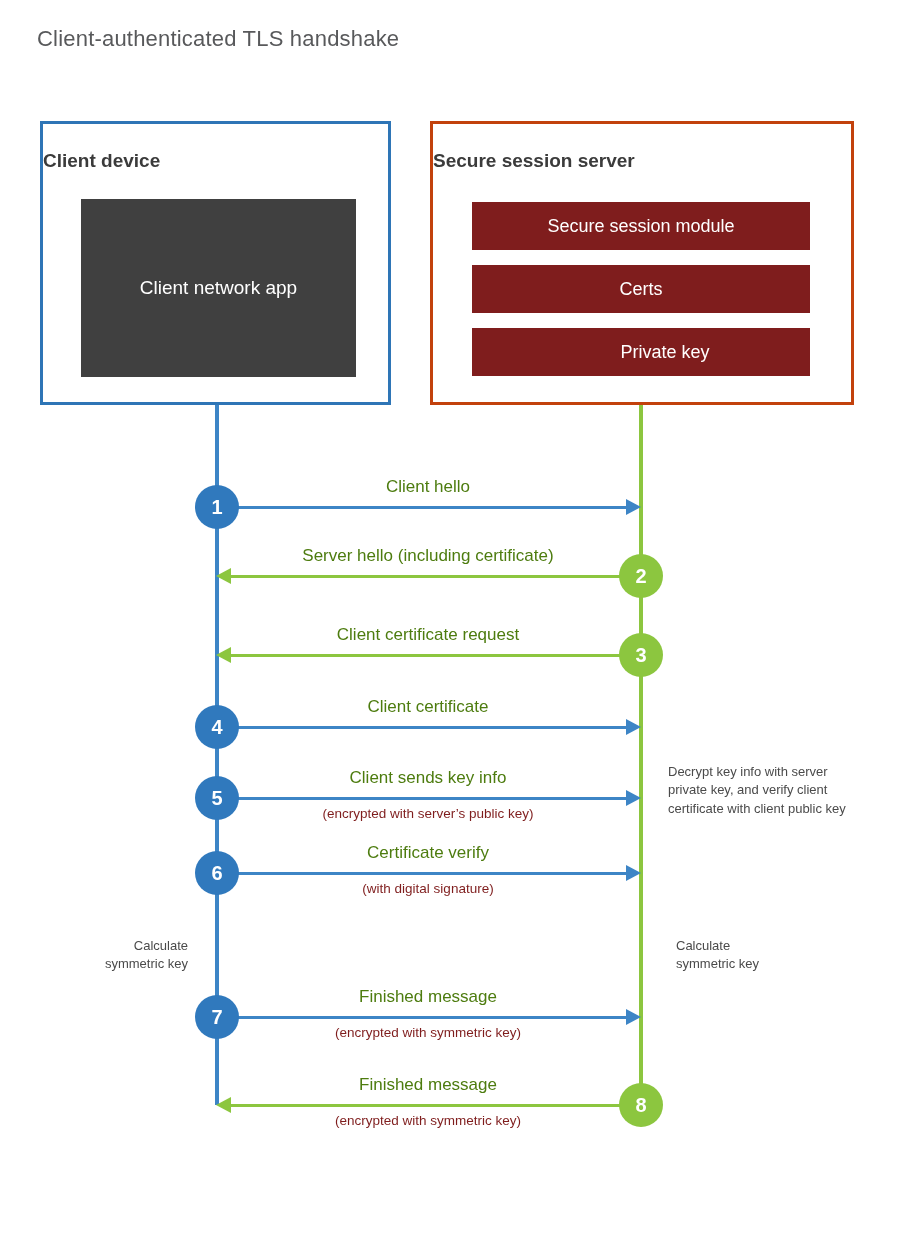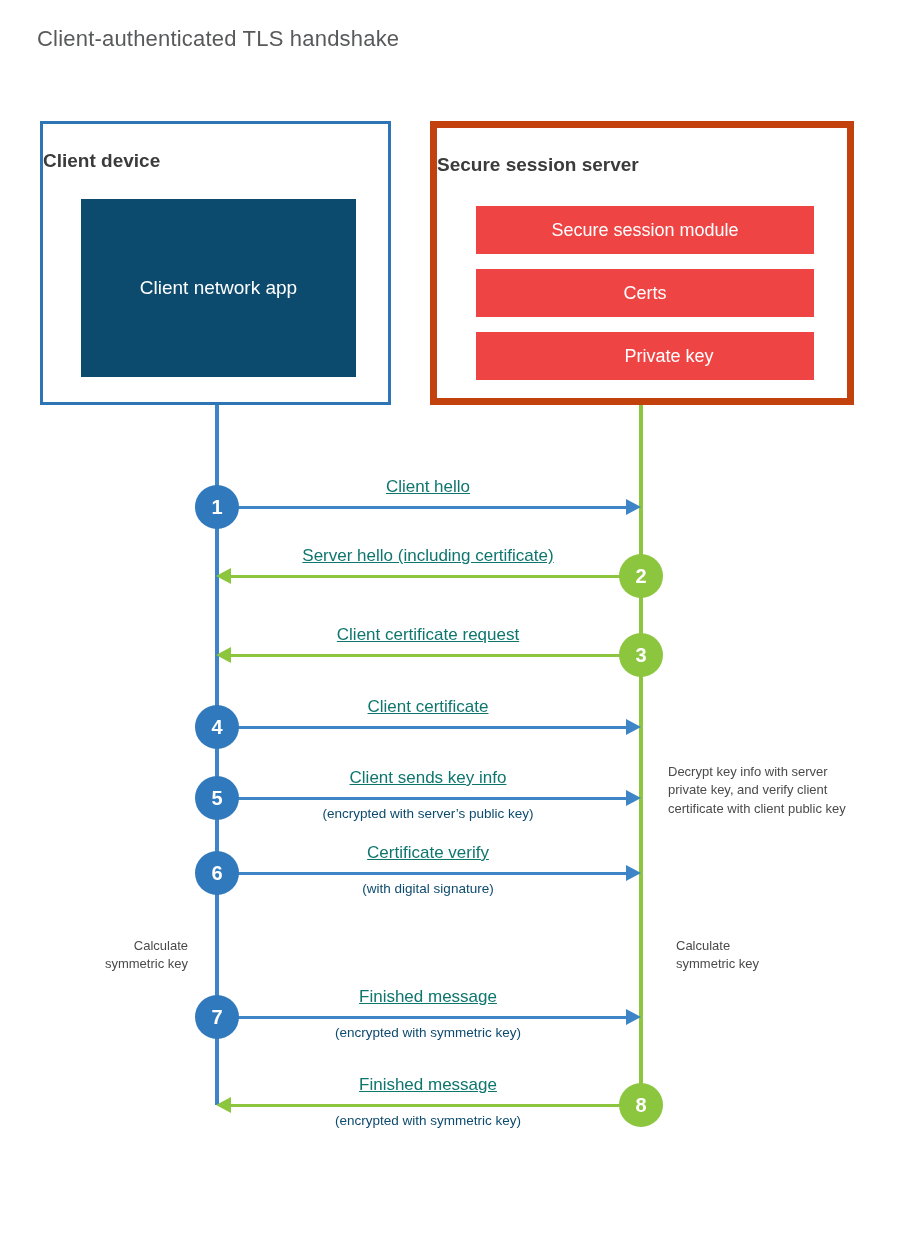--- a/index.html
+++ b/index.html
@@ -45,59 +45,59 @@
     top: 121px;
     width: 351px;
     height: 284px;
     border: 3px solid #2e75b6;
   }
   .party-box.server {
     left: 430px;
     top: 121px;
     width: 424px;
     height: 284px;
-    border: 7px solid #c2410c;
+    border: 3px solid #c2410c;
   }
   .party-title {
     position: absolute;
     left: 0;
     right: 0;
     top: 26px;
     text-align: left;
     font-size: 19px;
     font-weight: bold;
     color: #3b3b3b;
   }
 
   
   .client-app-block {
     position: absolute;
     left: 38px;
     top: 75px;
     width: 275px;
     height: 178px;
-    background: #0c4a6e;
+    background: #404040;
     color: #ffffff;
     font-size: 19px;
     display: flex;
     align-items: center;
     justify-content: center;
     text-align: center;
     line-height: 1.35;
     padding: 0 10px;
     box-sizing: border-box;
   }
 
   
   .server-bar {
     position: absolute;
     left: 39px;
     width: 338px;
     height: 48px;
-    background: #ef4444;
+    background: #7f1d1d;
     color: #ffffff;
     font-size: 18px;
     display: flex;
     align-items: center;
     justify-content: center;
     text-align: center;
     box-sizing: border-box;
   }
   .server-bar.b0 { top: 78px; }
   .server-bar.b1 { top: 141px; }
@@ -187,32 +187,31 @@
     background: #8cc63f;
   }
 
   
   .msg-label {
     position: absolute;
     left: 229px;
     width: 398px;
     text-align: center;
     font-size: 17px;
-    color: #0f766e;
+    color: #4d7c0f;
     top: -30px;
     white-space: nowrap;
-    text-decoration: underline;
   }
   .msg-sublabel {
     position: absolute;
     left: 229px;
     width: 398px;
     text-align: center;
     font-size: 13.5px;
-    color: #0c4a6e;
+    color: #7f1d1d;
     top: 8px;
     white-space: nowrap;
   }
 
   
   .side-note {
     position: absolute;
     font-size: 13px;
     color: #4a4a4a;
     line-height: 1.42;

